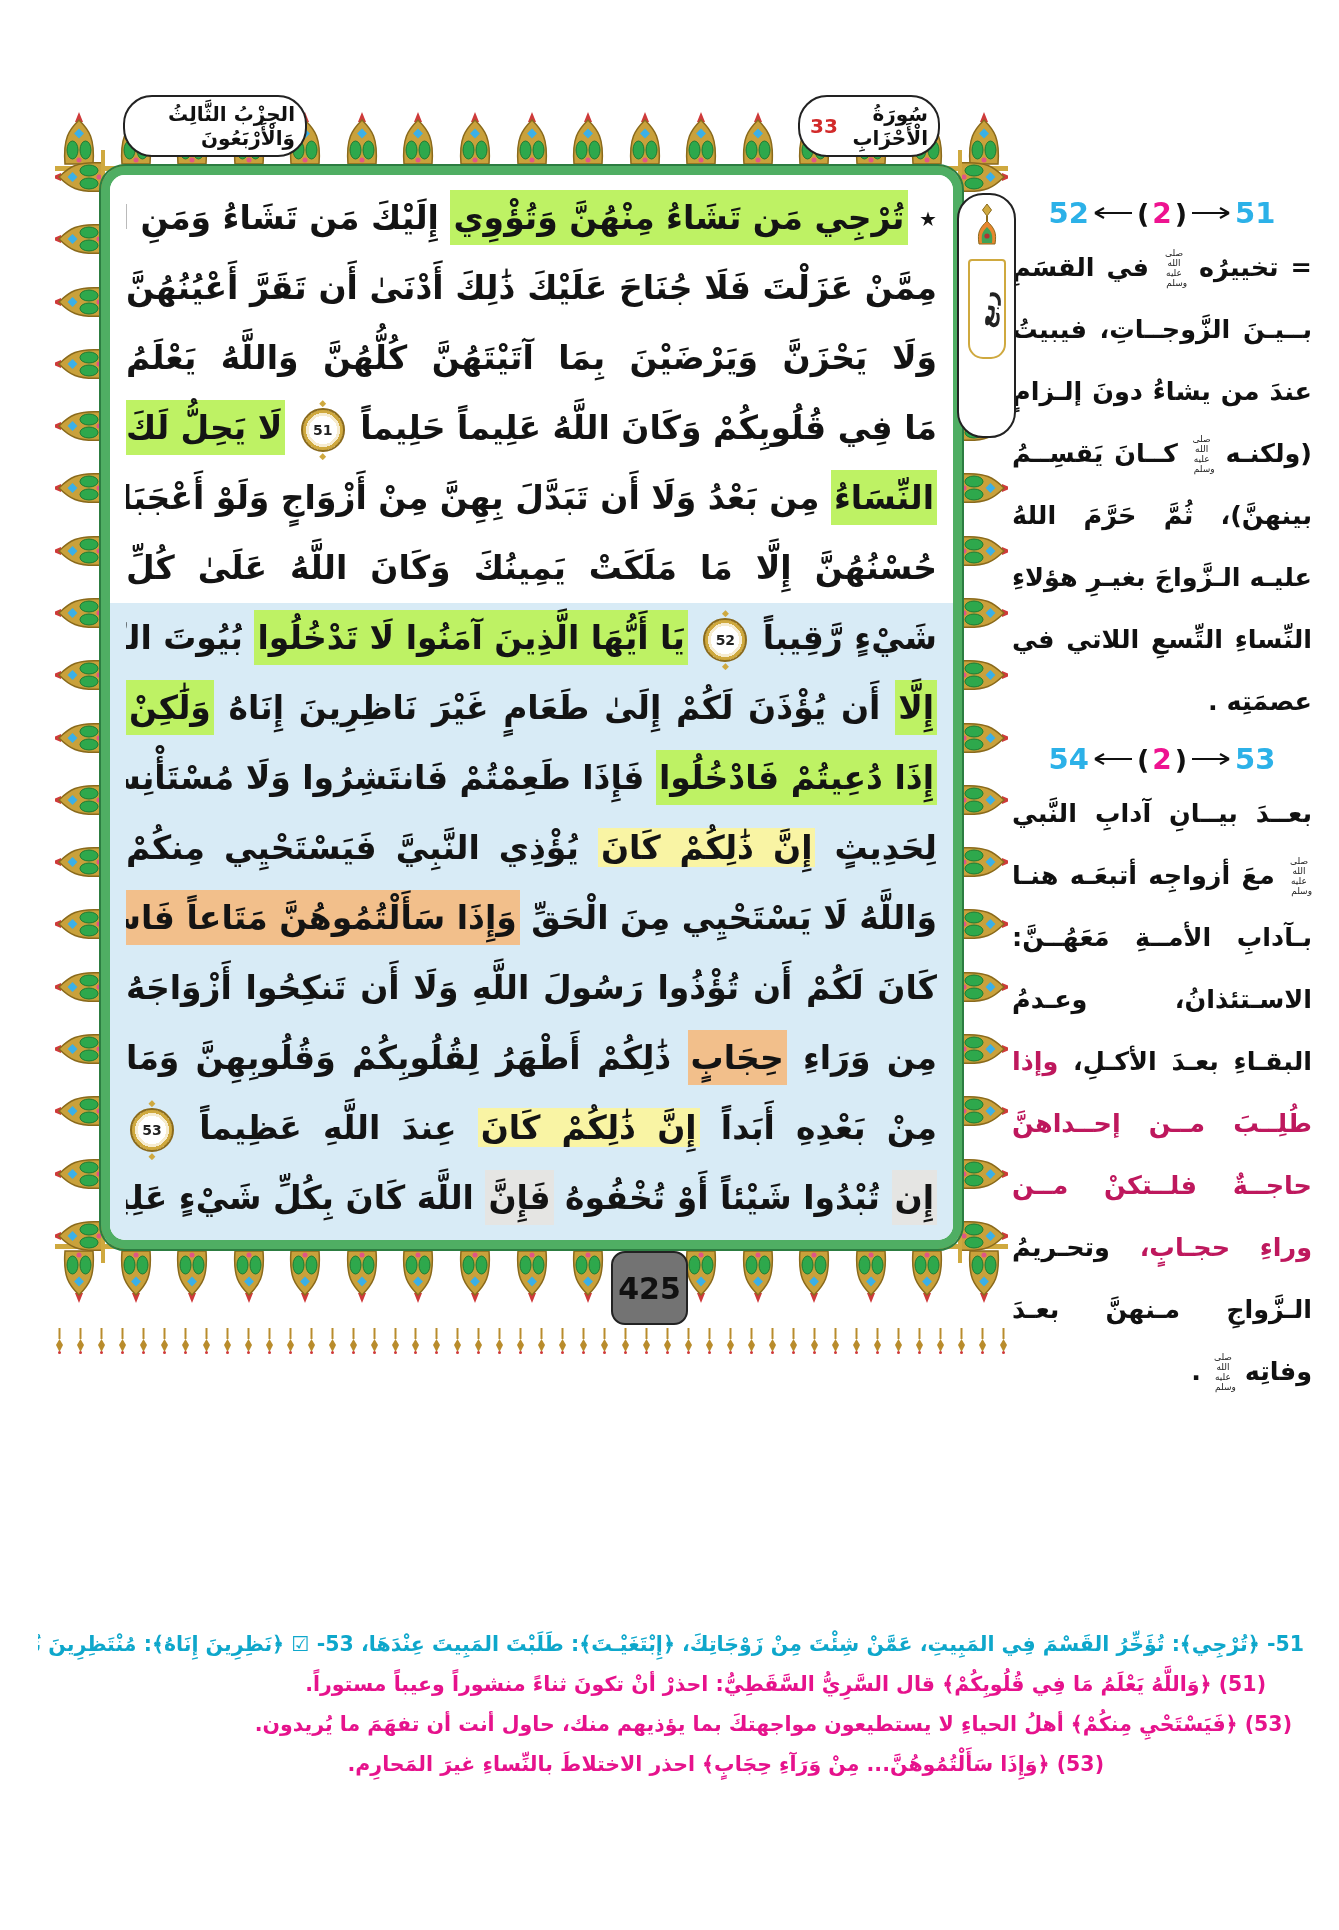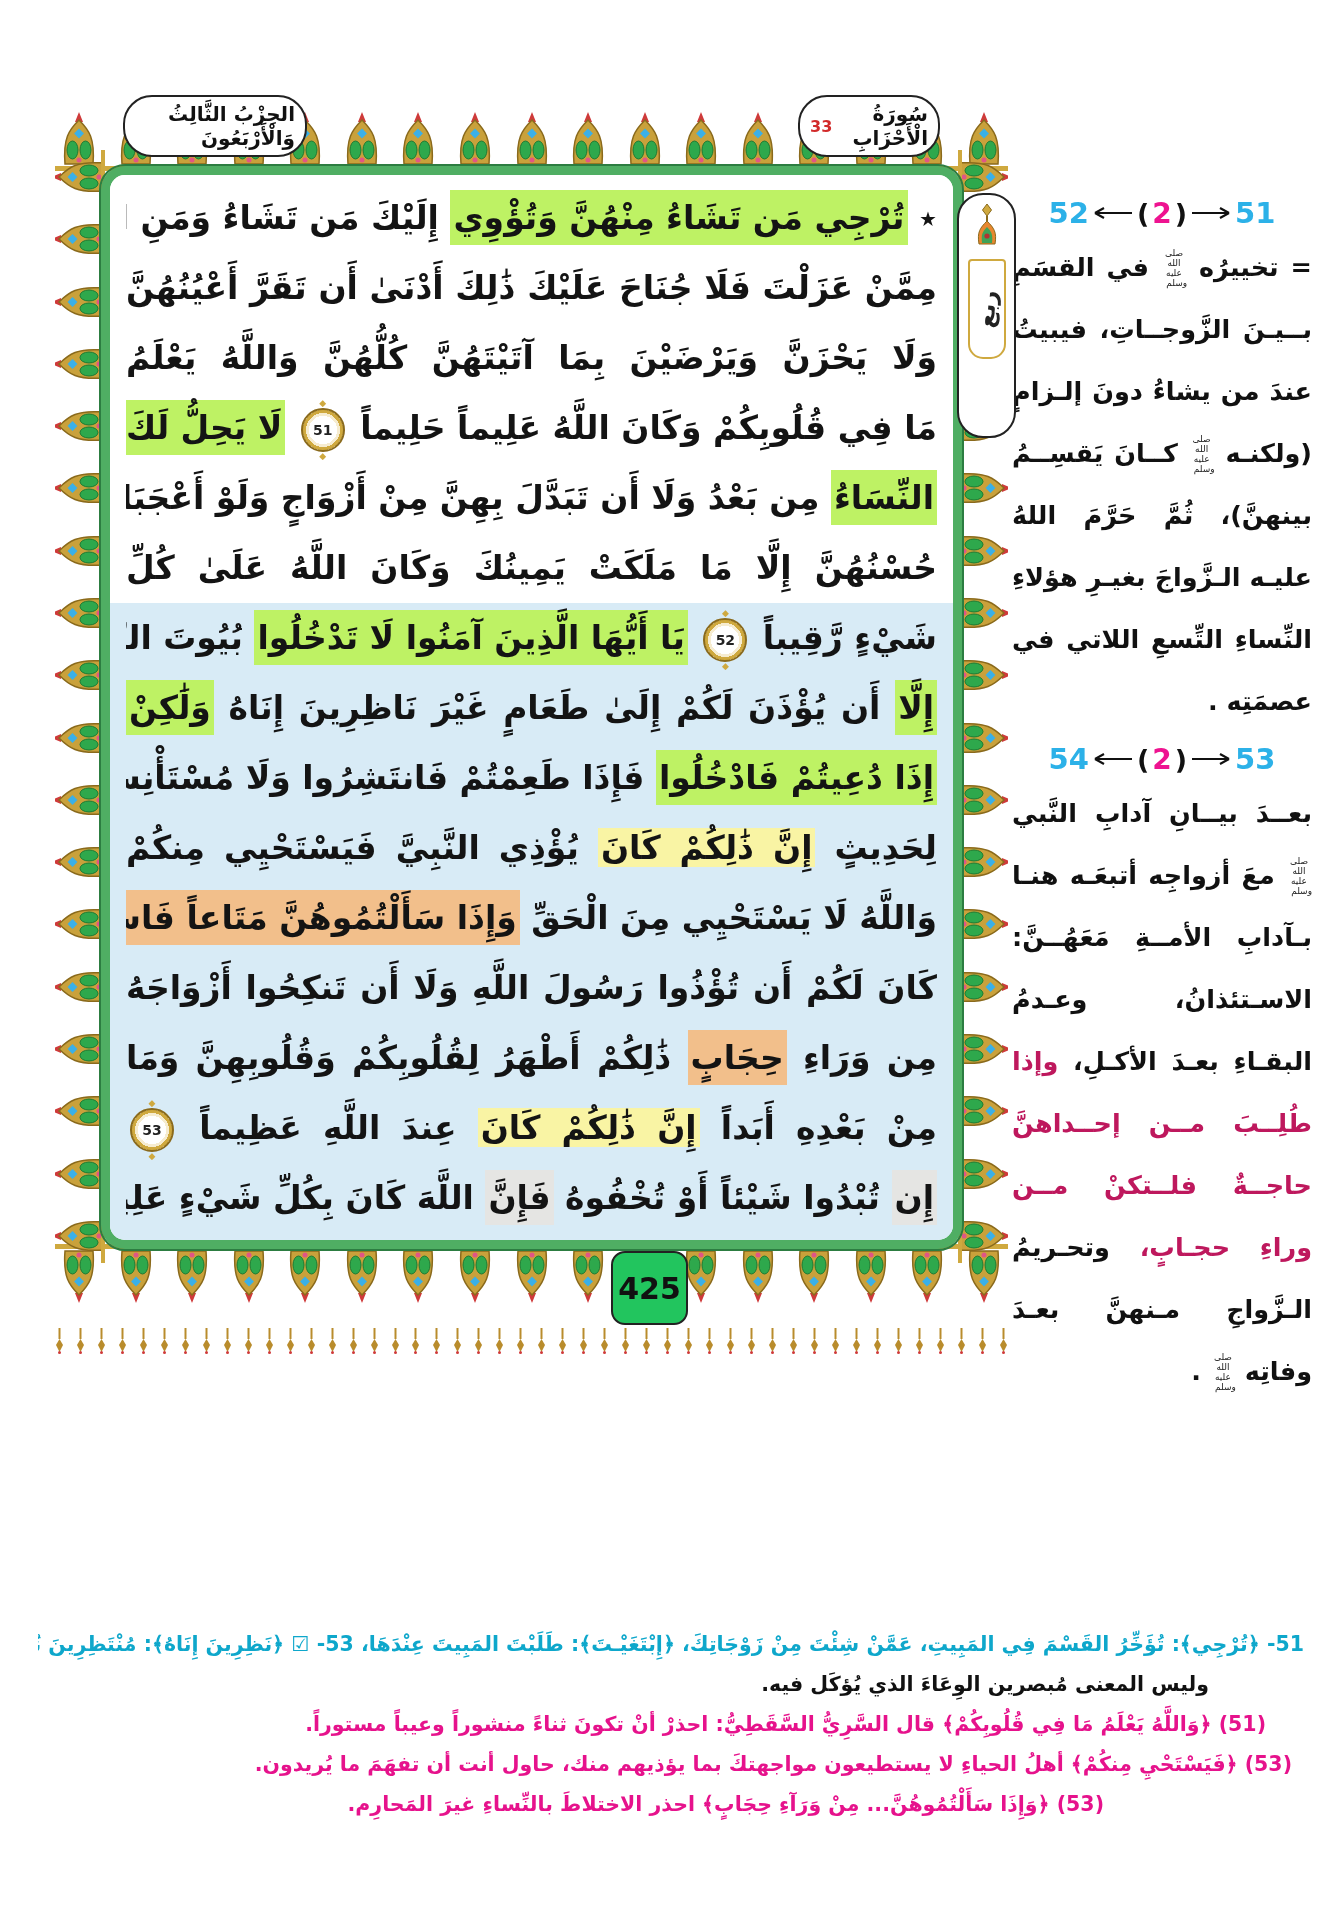--- a/index.html
+++ b/index.html
@@ -39,28 +39,28 @@
   .medal-n{font-size:14px;font-weight:bold;color:#222;line-height:1;}
   .medal::before,.medal::after{content:"◆";position:absolute;color:#cfa93f;font-size:9px;left:50%;
          transform:translateX(-50%);line-height:1;}
   .medal::before{top:-11px}.medal::after{bottom:-11px}
   
   .cart{position:absolute;top:95px;height:58px;background:#fff;border:2px solid #222;border-radius:29px;
         display:flex;align-items:center;justify-content:center;gap:6px;font-size:20px;font-weight:bold;
         color:#111;z-index:3;direction:rtl;padding:0 10px;}
   .cart-left{left:123px;width:160px;}
   .cart-right{left:798px;width:118px;}
-  .surah-num{color:#d22a2a;font-size:16px;}
+  .surah-num{color:#d22a2a;font-size:20px;}
   .rub-box{position:absolute;left:957px;top:193px;width:55px;height:233px;background:#fff;
         border:2.5px solid #222;border-radius:26px;z-index:4;display:flex;flex-direction:column;
         align-items:center;padding-top:8px;gap:4px;}
   .rub-niche{width:34px;height:96px;border:2.5px solid #cfa93f;border-radius:4px 4px 15px 15px;
         display:flex;align-items:center;justify-content:center;}
   .rub-word{font-size:23px;font-weight:bold;color:#222;transform:rotate(-85deg);white-space:nowrap;}
-  .pagenum-box{position:absolute;left:611px;top:1251px;width:73px;height:70px;background:#22c55e;
+  .pagenum-box{position:absolute;left:611px;top:1251px;width:73px;height:70px;background:#737373;
         border:2px solid #222;border-radius:14px;z-index:5;display:flex;align-items:center;
         justify-content:center;font-size:30px;font-weight:bold;color:#111;}
   
   .sidebar{position:absolute;left:1012px;top:196px;width:300px;direction:rtl;}
   .nav{display:flex;direction:ltr;justify-content:center;align-items:center;gap:3px;margin-bottom:6px;}
   .nav-num{font-size:29px;font-weight:bold;color:#2cb1e8;}
   .nav-mid{font-size:28px;font-weight:bold;color:#ee1390;}
   .paren{font-size:27px;font-weight:bold;color:#111;}
   .arr{flex:0 0 auto;}
   .flip{transform:scaleX(-1);}
@@ -966,17 +966,16 @@
       <line x1="3" y1="7" x2="40" y2="7" stroke="#111" stroke-width="2.2"></line>
       <path d="M3 7 L12 2 M3 7 L12 12" stroke="#111" stroke-width="2.2" fill="none"></path>
     </svg>
     <span class="nav-num">53</span>
   </div>
   <div class="scom"><span>بعــدَ بيــانِ آدابِ النَّبي</span> <span class="saw">صلى الله عليه وسلم</span> <span>معَ أزواجِه أتبعَـه هنـا بـآدابِ الأمــةِ مَعَهُــنَّ: الاسـتئذانُ، وعـدمُ البقـاءِ بعـدَ الأكـلِ،</span> <span class="clr-magenta">وإذا طُلِــبَ مــن إحــداهنَّ حاجــةٌ فلــتكنْ مــن وراءِ حجـابٍ،</span> <span>وتحـريمُ الـزَّواجِ مـنهنَّ بعـدَ وفاتِه</span> <span class="saw">صلى الله عليه وسلم</span> <span>.</span> </div>
 </div>
 
 <div class="footnotes">
     <div class="fn fn-teal" style="margin-right: 0px;">51- ﴿تُرْجِي﴾: تُؤَخِّرُ القَسْمَ فِي المَبِيتِ، عَمَّنْ شِئْتَ مِنْ زَوْجَاتِكَ، ﴿إِبْتَغَيْـتَ﴾: طَلَبْتَ المَبِيتَ عِنْدَهَا، 53- ☑ ﴿نَظِرِينَ إِنَاهُ﴾: مُنْتَظِرِينَ نُضْجَهُ،</div>
-    <div class="fn fn-black" style="margin-right: 95px;">وليس المعنى مُبصرين الوِعَاءَ الذي يُؤكَل فيه.</div>
     <div class="fn fn-magenta" style="margin-right: 38px;">(51) ﴿وَاللَّهُ يَعْلَمُ مَا فِي قُلُوبِكُمْ﴾ قال السَّرِيُّ السَّقَطِيُّ: احذرْ أنْ تكونَ ثناءً منشوراً وعيباً مستوراً.</div>
     <div class="fn fn-magenta" style="margin-right: 12px;">(53) ﴿فَيَسْتَحْيِ مِنكُمْ﴾ أهلُ الحياءِ لا يستطيعون مواجهتكَ بما يؤذيهم منك، حاول أنت أن تفهَمَ ما يُريدون.</div>
     <div class="fn fn-magenta" style="margin-right: 200px;">(53) ﴿وَإِذَا سَأَلْتُمُوهُنَّ... مِنْ وَرَآءِ حِجَابٍ﴾ احذر الاختلاطَ بالنِّساءِ غيرَ المَحارِم.</div>
   </div>
 
 </body></html>

